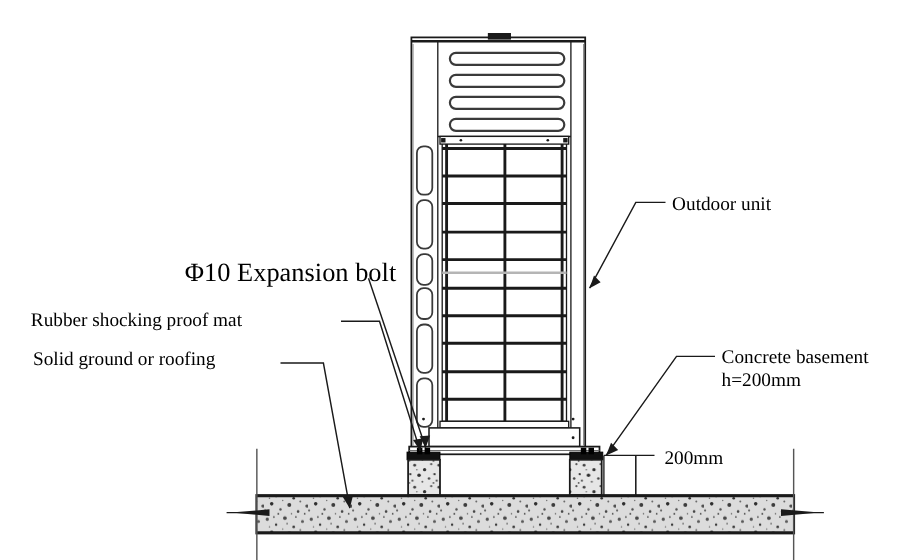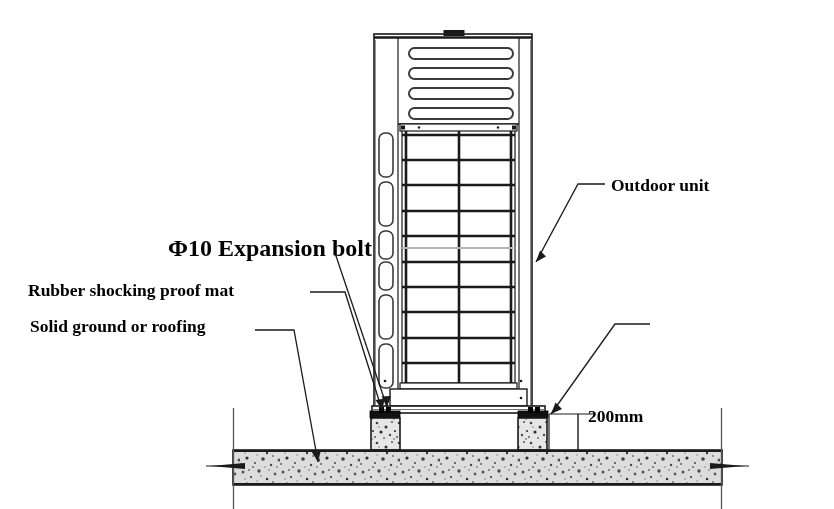--- a/index.html
+++ b/index.html
@@ -22,21 +22,21 @@
     position: absolute;
     left: 0;
     top: 0;
     width: 834px;
     height: 509px;
     display: block;
   }
   .callout-label {
     position: absolute;
     font-family: "Liberation Serif", "DejaVu Serif", serif;
-    font-weight: bold;
+    font-weight: normal;
     color: #000000;
     white-space: pre;
     line-height: 1.18;
     letter-spacing: 0px;
   }
   #label-expansion-bolt {
     left: 168px;
     top: 234px;
     font-size: 24px;
   }
@@ -57,21 +57,21 @@
   }
   #label-concrete-basement {
     left: 656px;
     top: 314px;
     font-size: 17.5px;
   }
   #label-concrete-basement .line2 {
     display: block;
   }
   #label-dim-200 {
-    left: 588px;
+    left: 604px;
     top: 406px;
     font-size: 17.5px;
   }
 </style>
 </head>
 <body>
 
 <div id="diagram-root">
 
   <svg id="diagram-svg" viewBox="0 0 834 509" xmlns="http://www.w3.org/2000/svg">
@@ -262,16 +262,17 @@
   </svg>
 
   <div class="callout-label" id="label-expansion-bolt">Φ10 Expansion bolt</div>
 
   <div class="callout-label" id="label-solid-ground">Solid ground or roofing</div>
 
   <div class="callout-label" id="label-rubber-mat">Rubber shocking proof mat</div>
 
   <div class="callout-label" id="label-outdoor-unit">Outdoor unit</div>
 
+  <div class="callout-label" id="label-concrete-basement"><span class="line1">Concrete basement</span><span class="line2">h=200mm</span></div>
 
   <div class="callout-label" id="label-dim-200">200mm</div>
 
 </div>
 
 </body></html>

